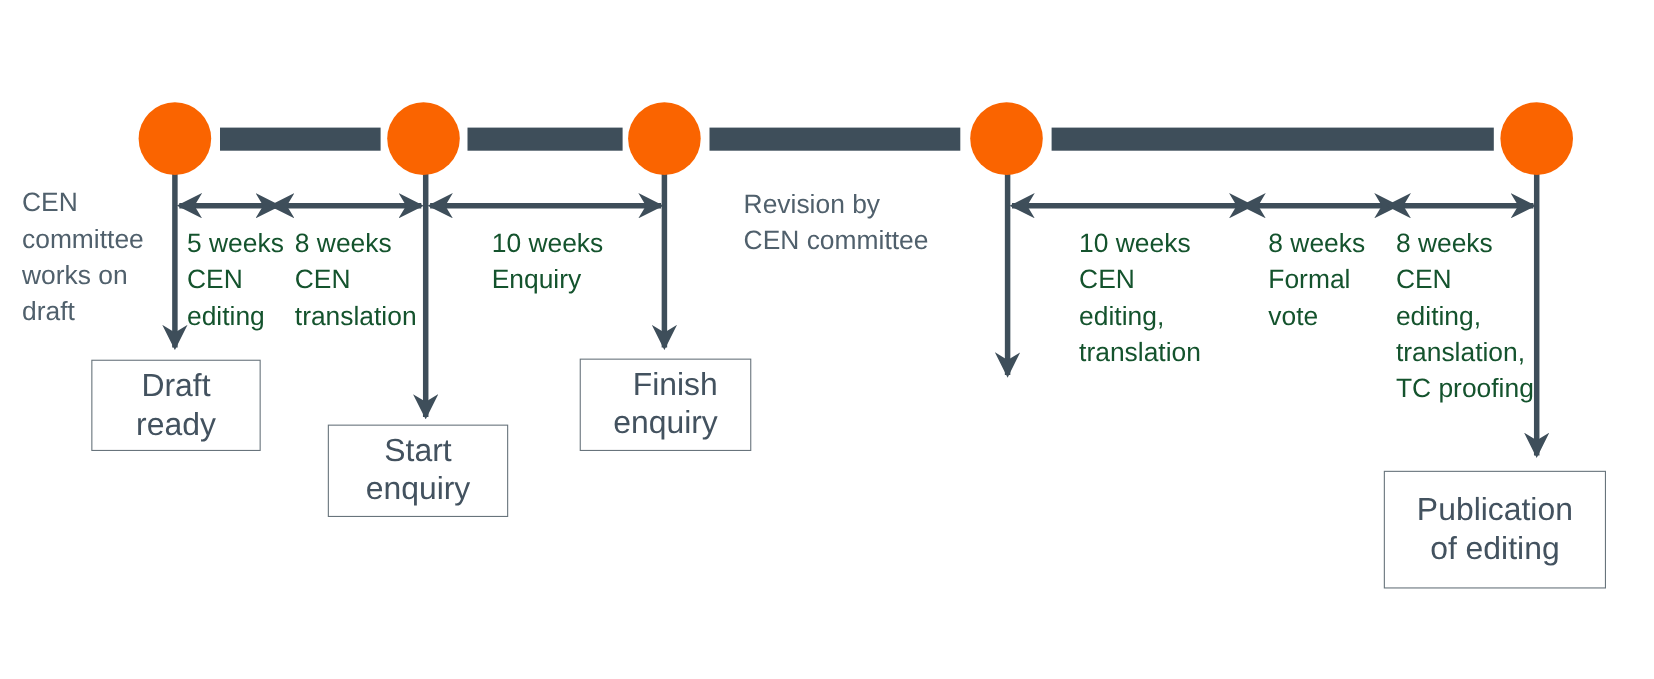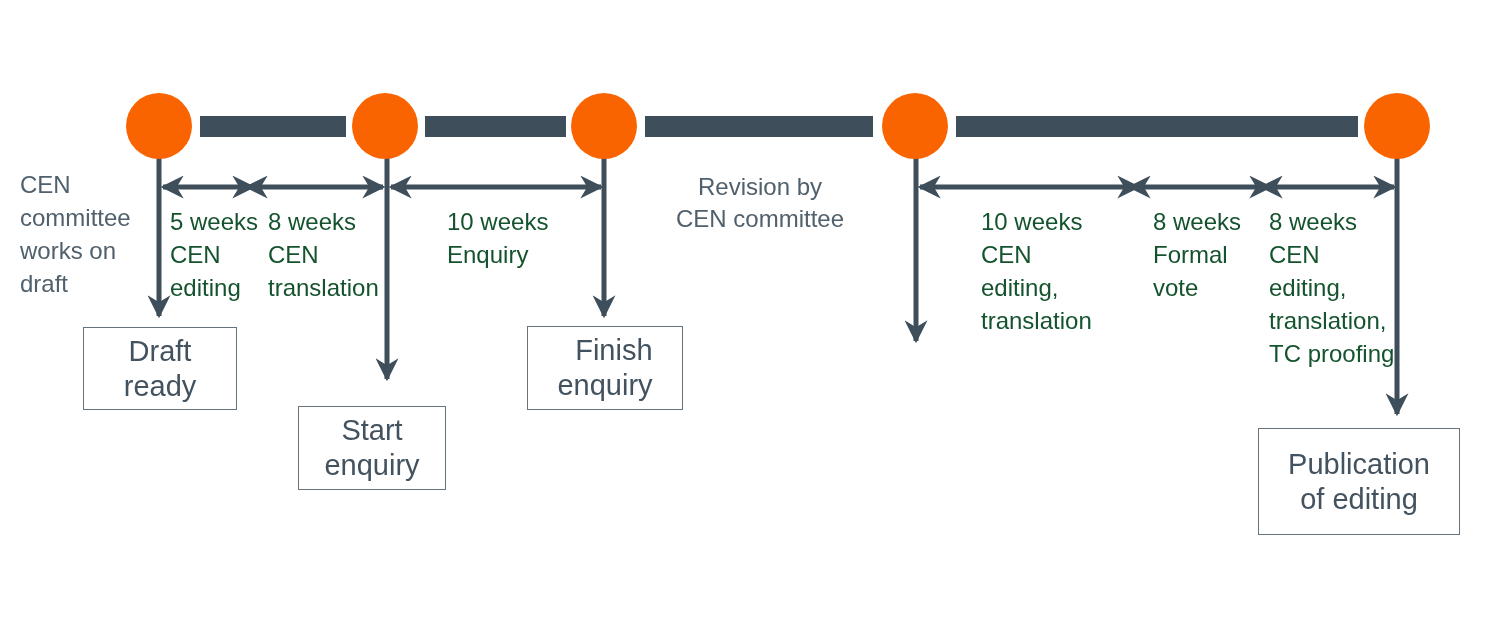--- a/index.html
+++ b/index.html
@@ -22,21 +22,20 @@
   }
   .note {
     position: absolute;
     color: #50606C;
     font-size: 24px;
     line-height: 33px;
     white-space: pre-line;
   }
   .note.revision {
     line-height: 32px;
-    text-align: center;
   }
   .duration-label {
     position: absolute;
     top: 205px;
     color: #14532d;
     font-size: 24px;
     line-height: 33px;
     white-space: pre-line;
   }
   .milestone-box {
@@ -119,21 +118,21 @@
   <div class="duration-label" style="left:1269px;">8 weeks
 CEN
 editing,
 translation,
 TC proofing</div>
 
   <div class="milestone-box" style="left:83px; top:327px; width:154px; height:83px;">
     <span class="box-label">Draft
 ready</span>
   </div>
-  <div class="milestone-box" style="left:298px; top:386px; width:148px; height:84px;margin-top:20px;">
+  <div class="milestone-box" style="left:298px; top:386px; width:164px; height:84px;">
     <span class="box-label">Start
 enquiry</span>
   </div>
   <div class="milestone-box" style="left:527px; top:326px; width:156px; height:84px;text-align:right;">
     <span class="box-label">Finish
 enquiry</span>
   </div>
   <div class="milestone-box" style="left:1258px; top:428px; width:202px; height:107px;">
     <span class="box-label">Publication
 of editing</span>

